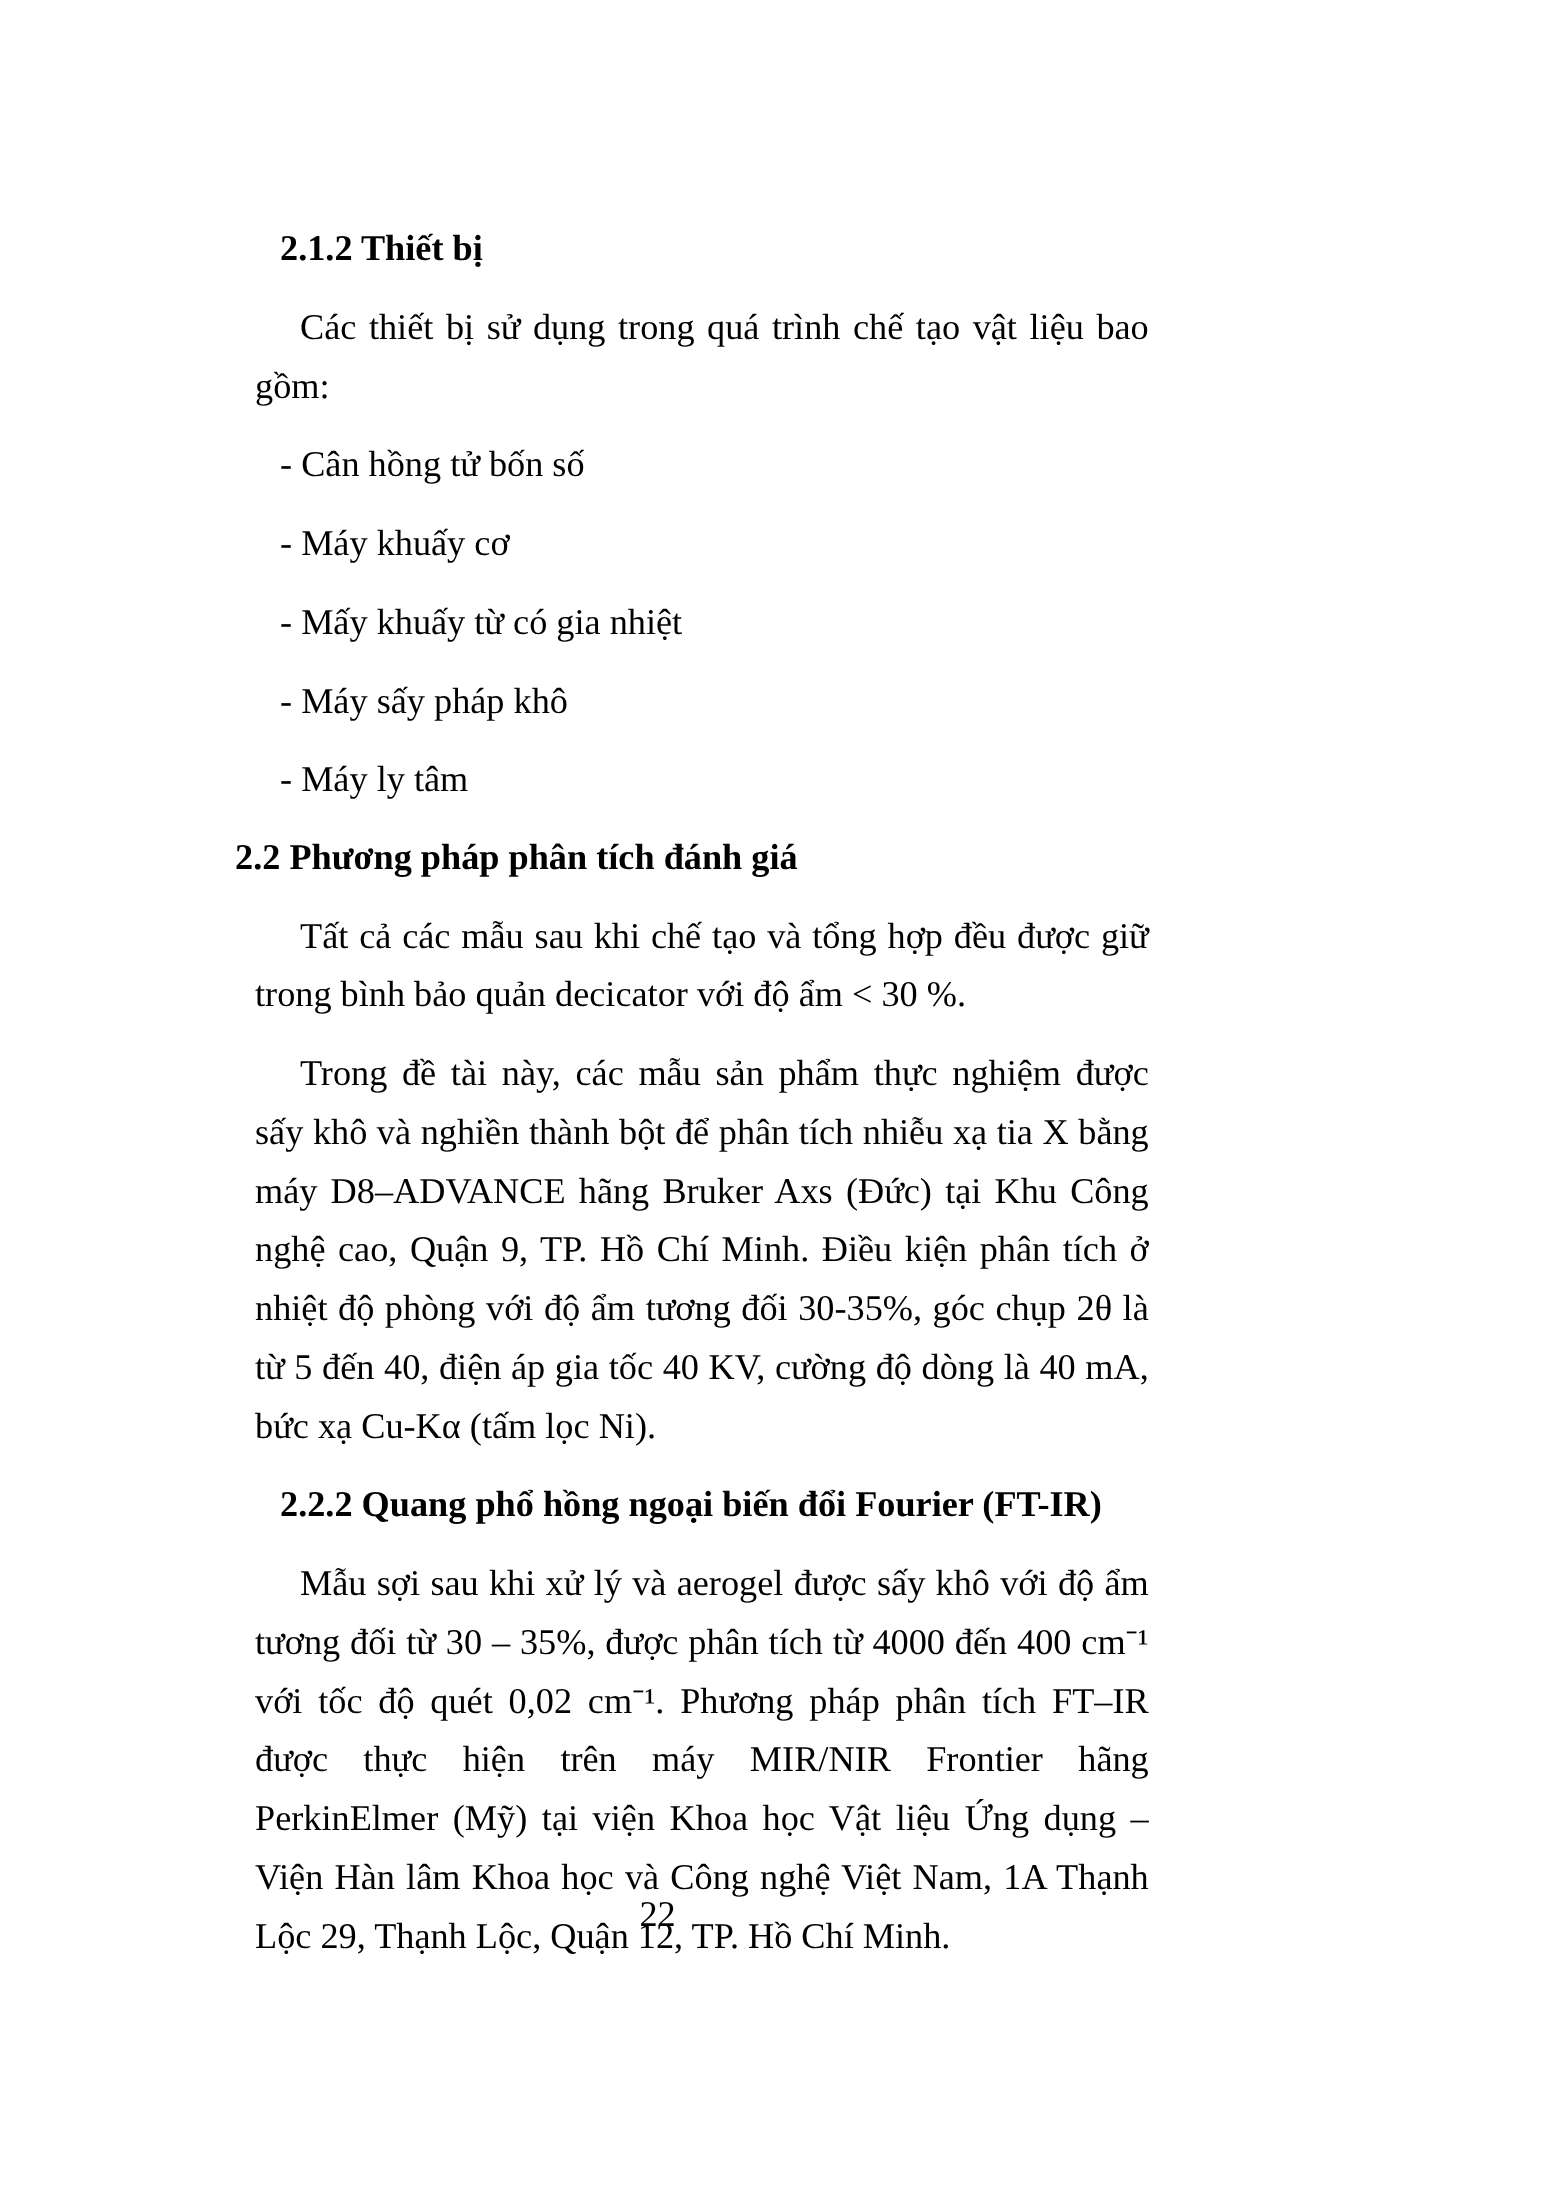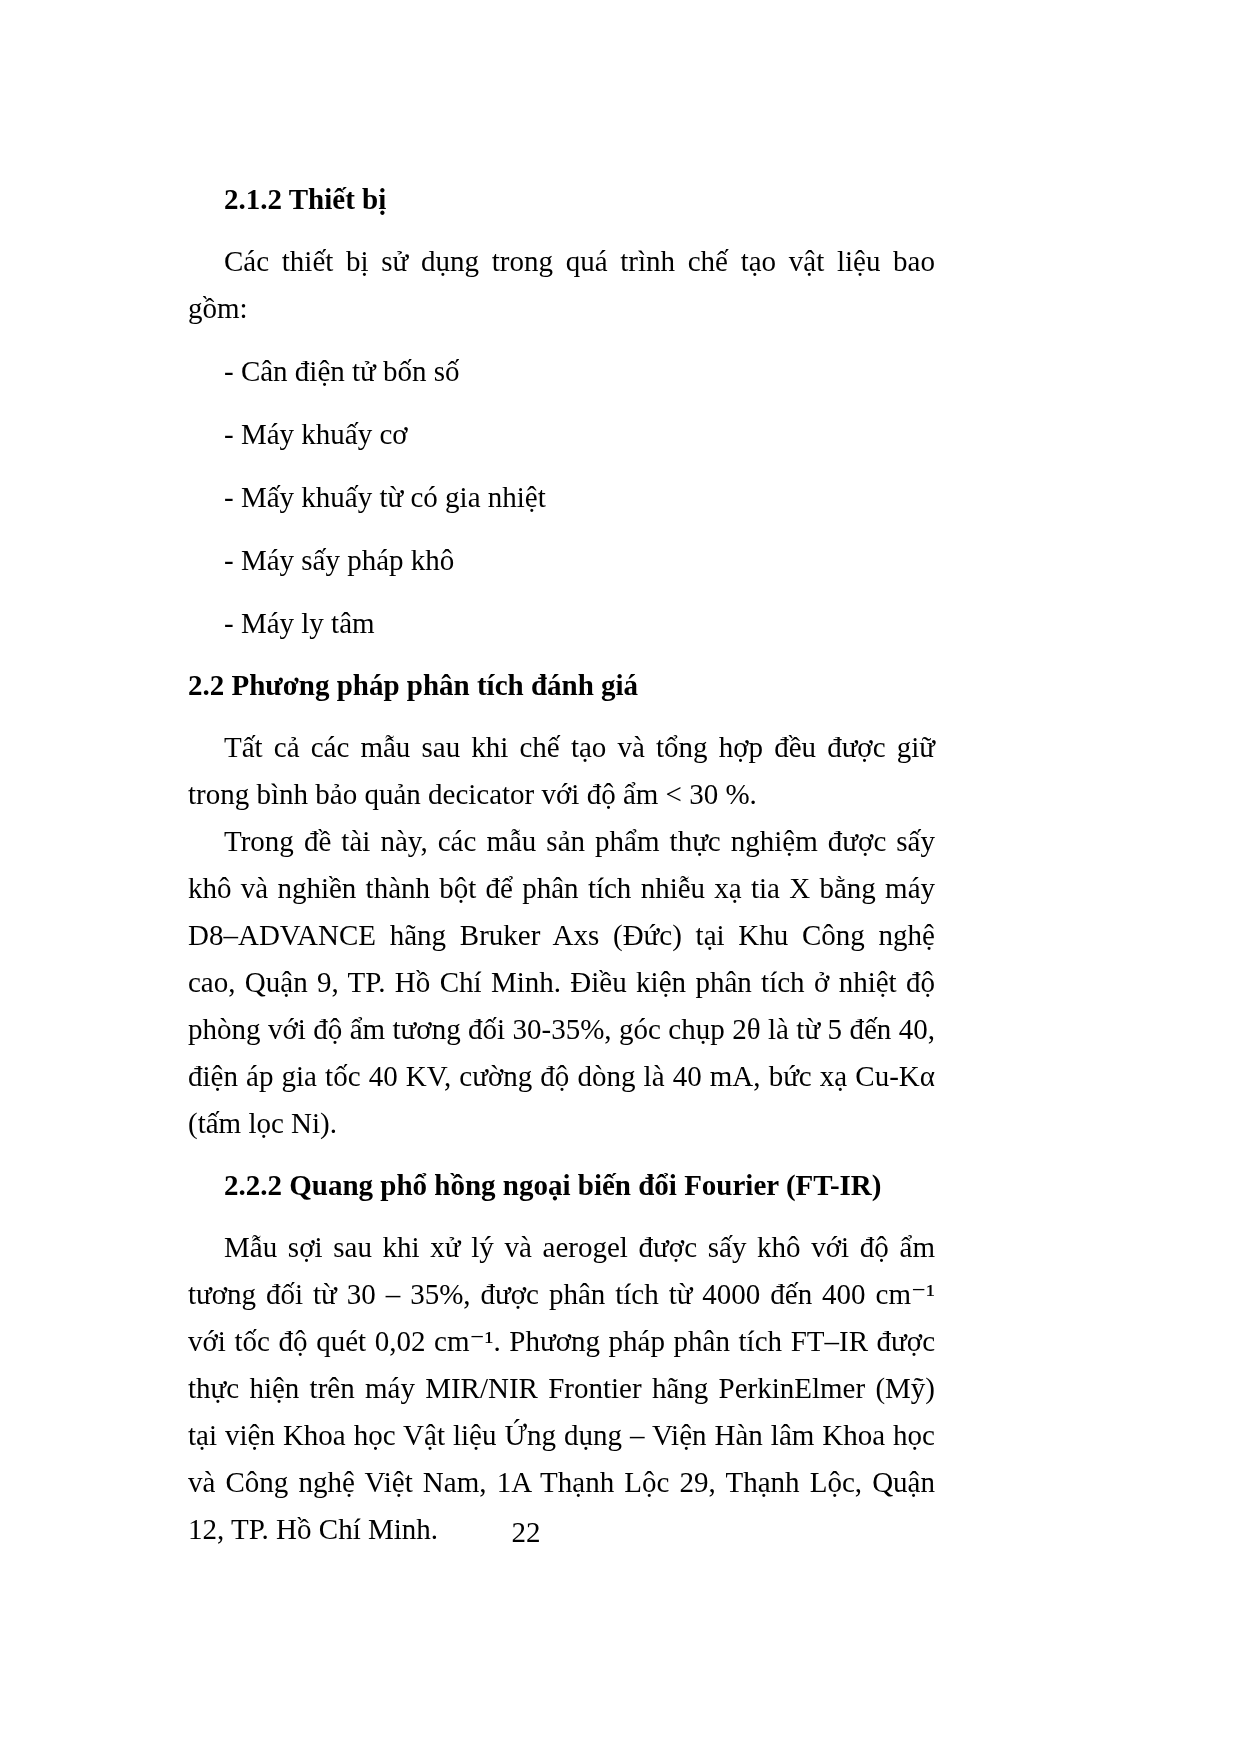--- a/index.html
+++ b/index.html
@@ -18,21 +18,22 @@
   .heading {
     font-weight: bold;
     line-height: 47px;
     margin: 15px 0;
   }
   .heading.indented { padding-left: 36px; }
   .para {
     line-height: 47px;
     text-align: justify;
     text-indent: 36px;
-    margin: 0;
+    margin: 16px;
+    font-family: Liberation Serif, serif;
   }
   .equip-item {
     line-height: 47px;
     margin-top: 16px;
     padding-left: 36px;
   }
   .page-number {
     position: absolute;
     top: 1518px;
     left: 0;
@@ -43,21 +44,21 @@
 </style>
 </head>
 <body>
 
 <div class="page">
 
   <div class="heading indented">2.1.2 Thiết bị</div>
 
   <p class="para">Các thiết bị sử dụng trong quá trình chế tạo vật liệu bao gồm:</p>
 
-  <div class="equip-item">- Cân điện tử bốn số</div>
+  <div class="equip-item">- Cân hồng tử bốn số</div>
   <div class="equip-item">- Máy khuấy cơ</div>
   <div class="equip-item">- Mấy khuấy từ có gia nhiệt</div>
   <div class="equip-item">- Máy sấy pháp khô</div>
   <div class="equip-item">- Máy ly tâm</div>
 
   <div class="heading">2.2 Phương pháp phân tích đánh giá</div>
 
   <p class="para">Tất cả các mẫu sau khi chế tạo và tổng hợp đều được giữ trong bình bảo quản decicator với độ ẩm &lt; 30 %.</p>
 
 

